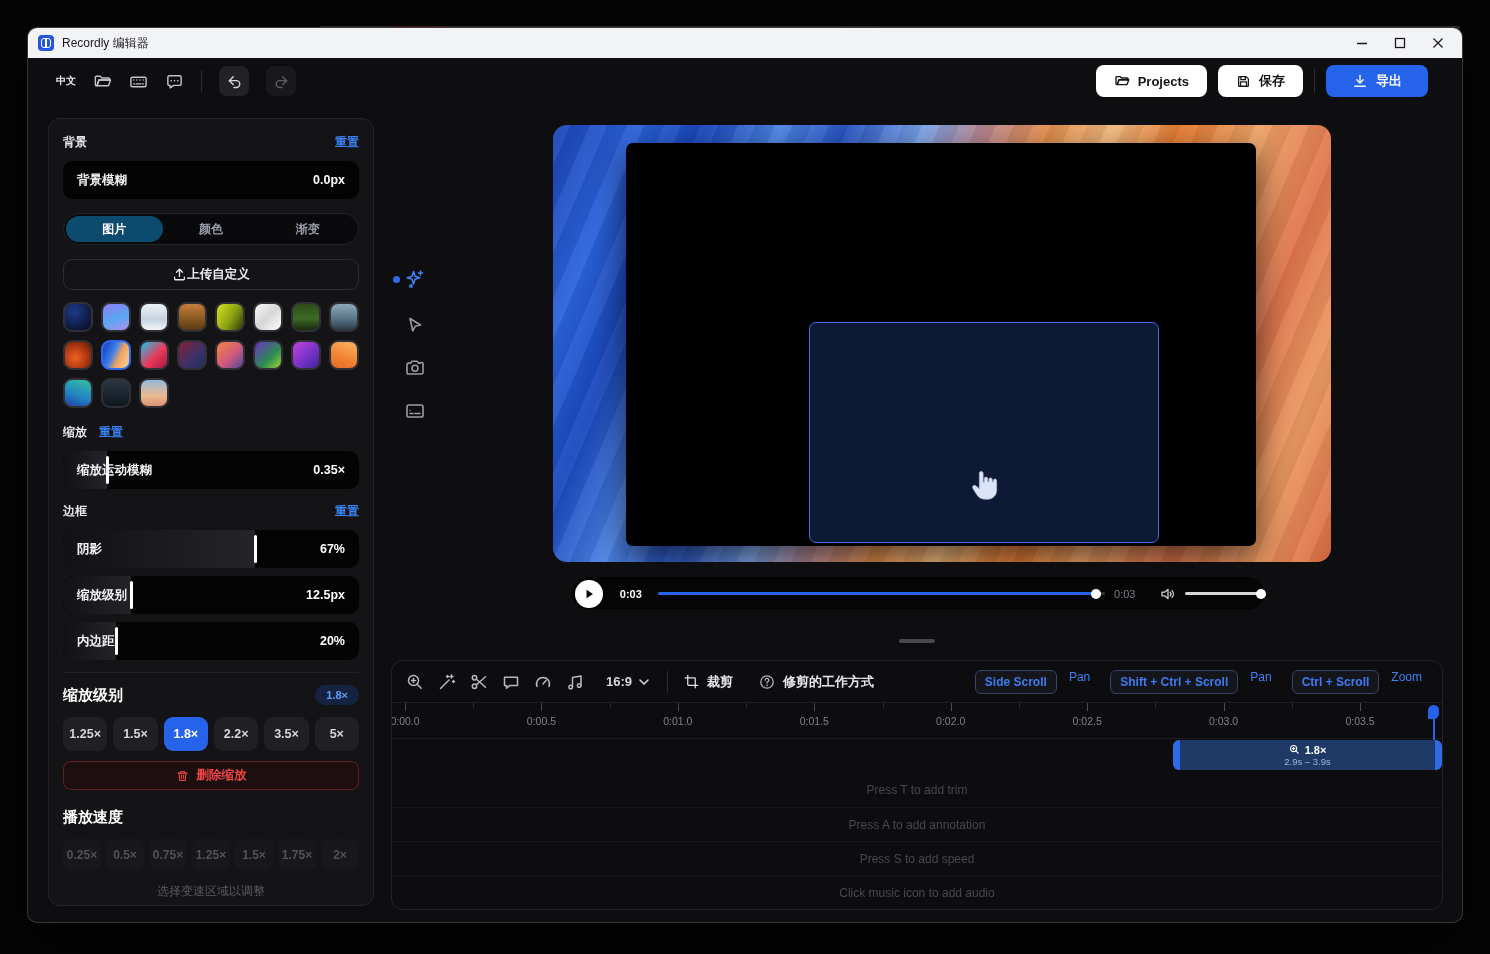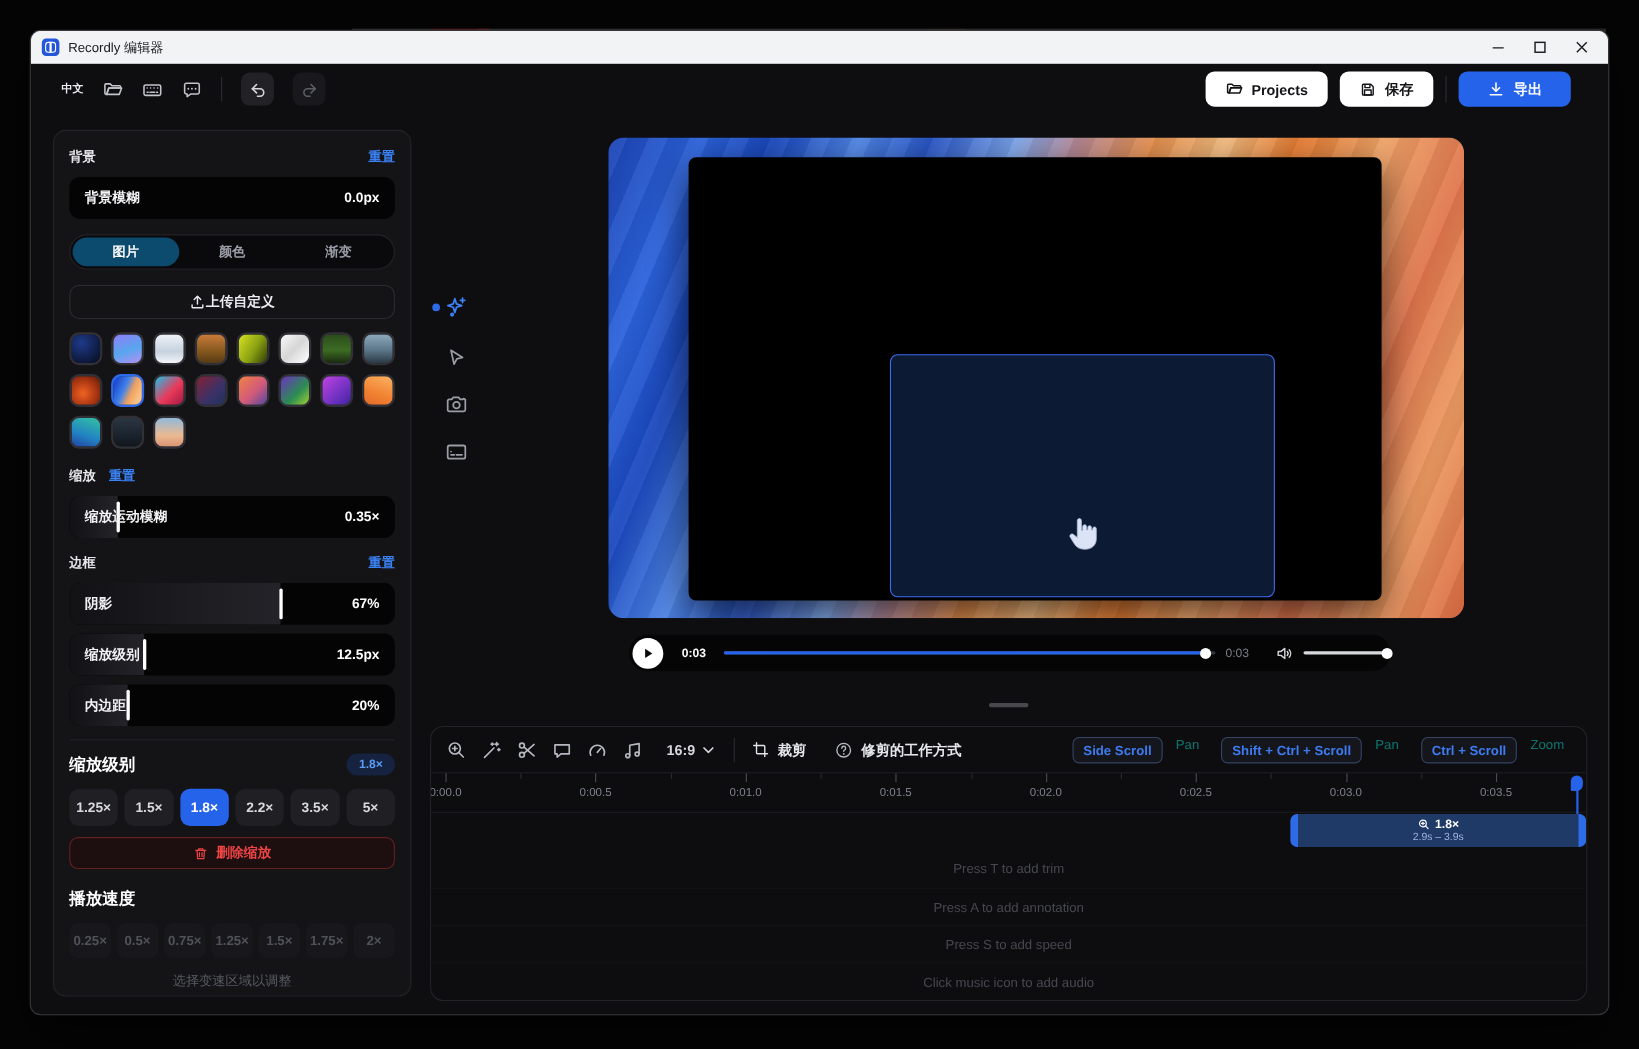--- a/index.html
+++ b/index.html
@@ -90,21 +90,21 @@
 
   
   #timeline { position:absolute; left:363px; top:632px; width:1052px; height:250px; background:#0d0d10; border:1px solid #232328; border-radius:12px; overflow:hidden; }
   #tl-toolbar { position:absolute; left:0; right:0; top:0; height:42px; display:flex; align-items:center; padding:0 12px; border-bottom:1px solid #1d1d22; }
   .tl-ic { width:18px; height:18px; color:#b6b8c0; display:flex; margin-left:14px; }
   #ratio-dd { display:flex; align-items:center; gap:7px; color:#d6d8de; font-size:13px; font-weight:bold; margin-left:22px; }
   .tl-sep { width:1px; height:22px; background:#2b2b31; margin:0 16px 0 18px; }
   .tl-txtbtn { display:flex; align-items:center; gap:8px; color:#e4e5e9; font-size:13px; font-weight:bold; }
   .tl-right { margin-left:auto; display:flex; align-items:flex-start; gap:12px;padding-left:24px; }
   .kb-pill { border:1px solid #344465; background:#14161c; color:#3f7bf0; font-size:12px; font-weight:bold; border-radius:6px; padding:4px 9px; }
-  .kb-act { color:#0f766e; font-size:12px; margin-right:8px; }
+  .kb-act { color:#3b82f6; font-size:12px; margin-right:8px; }
 
   #ruler { position:absolute; left:0; right:0; top:42px; height:36px; border-bottom:1px solid #1b1b20; }
   .tick-major { position:absolute; top:0; width:1px; height:8px; background:#4a4a52; }
   .tick-minor { position:absolute; top:0; width:1px; height:5px; background:#2b2b31; }
   .tick-label { position:absolute; top:12px; transform:translateX(-50%); color:#7e828c; font-size:10.5px; }
   #playhead { position:absolute; right:3px; top:2px; width:11px; height:14px; background:#2563eb; border-radius:6px 6px 6px 1px; }
   #playhead::after { content:""; position:absolute; left:4.5px; top:13px; width:2px; height:28px; background:#2563eb; }
 
   #zoom-block { position:absolute; left:781px; top:79px; width:269px; height:30px; background:#203a68; border-radius:6px; overflow:hidden; display:flex; flex-direction:column; align-items:center; justify-content:center; }
   #zoom-block .edge { position:absolute; top:0; bottom:0; width:7px; background:#2e6be6; }

